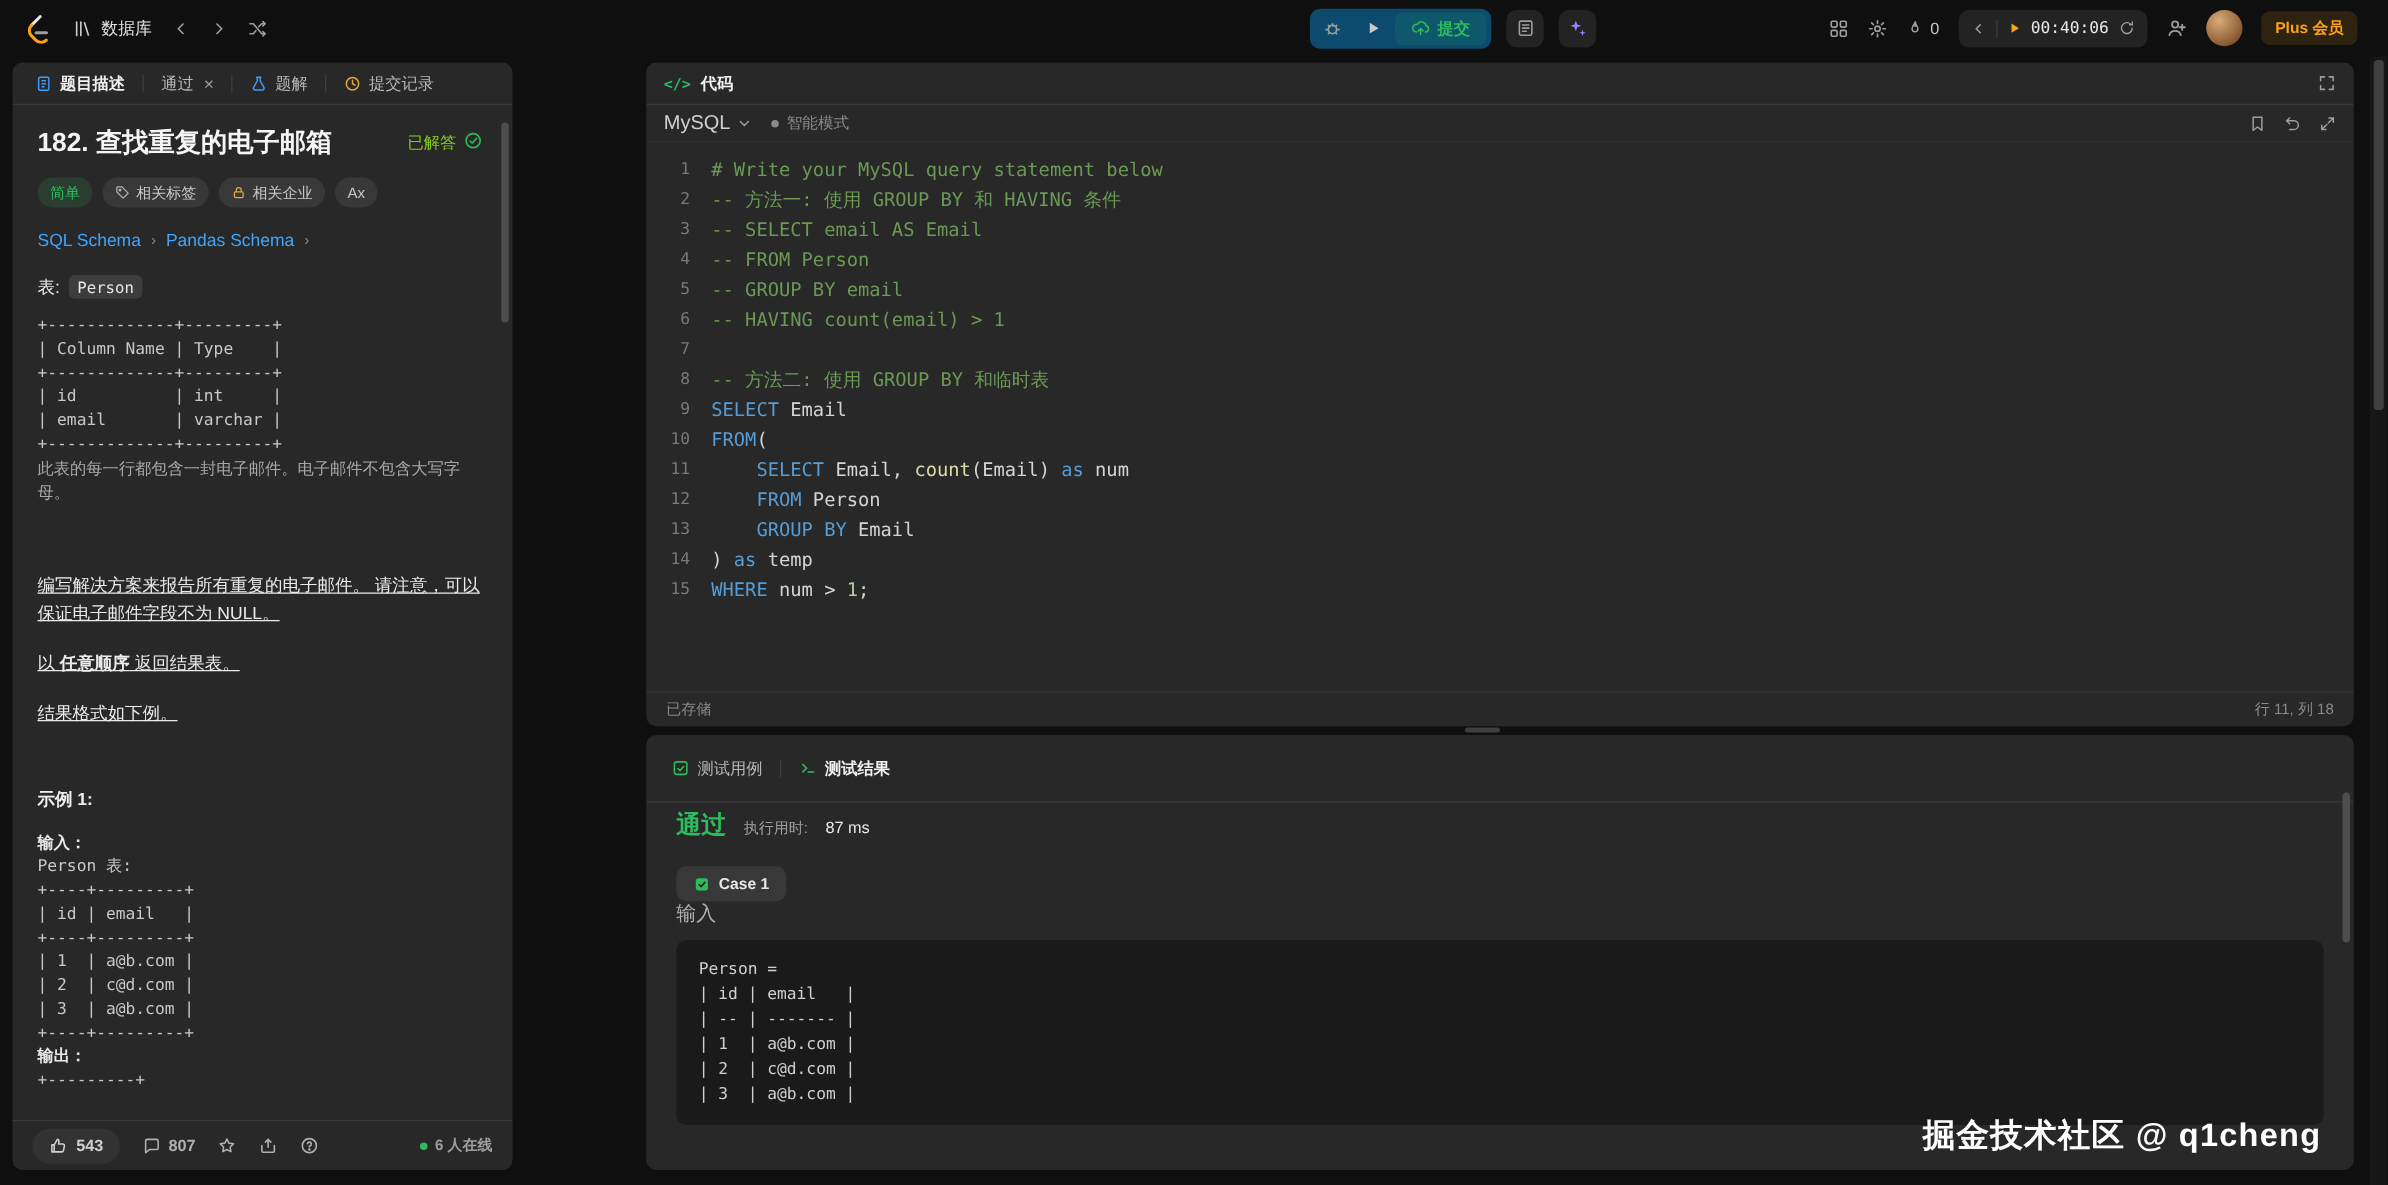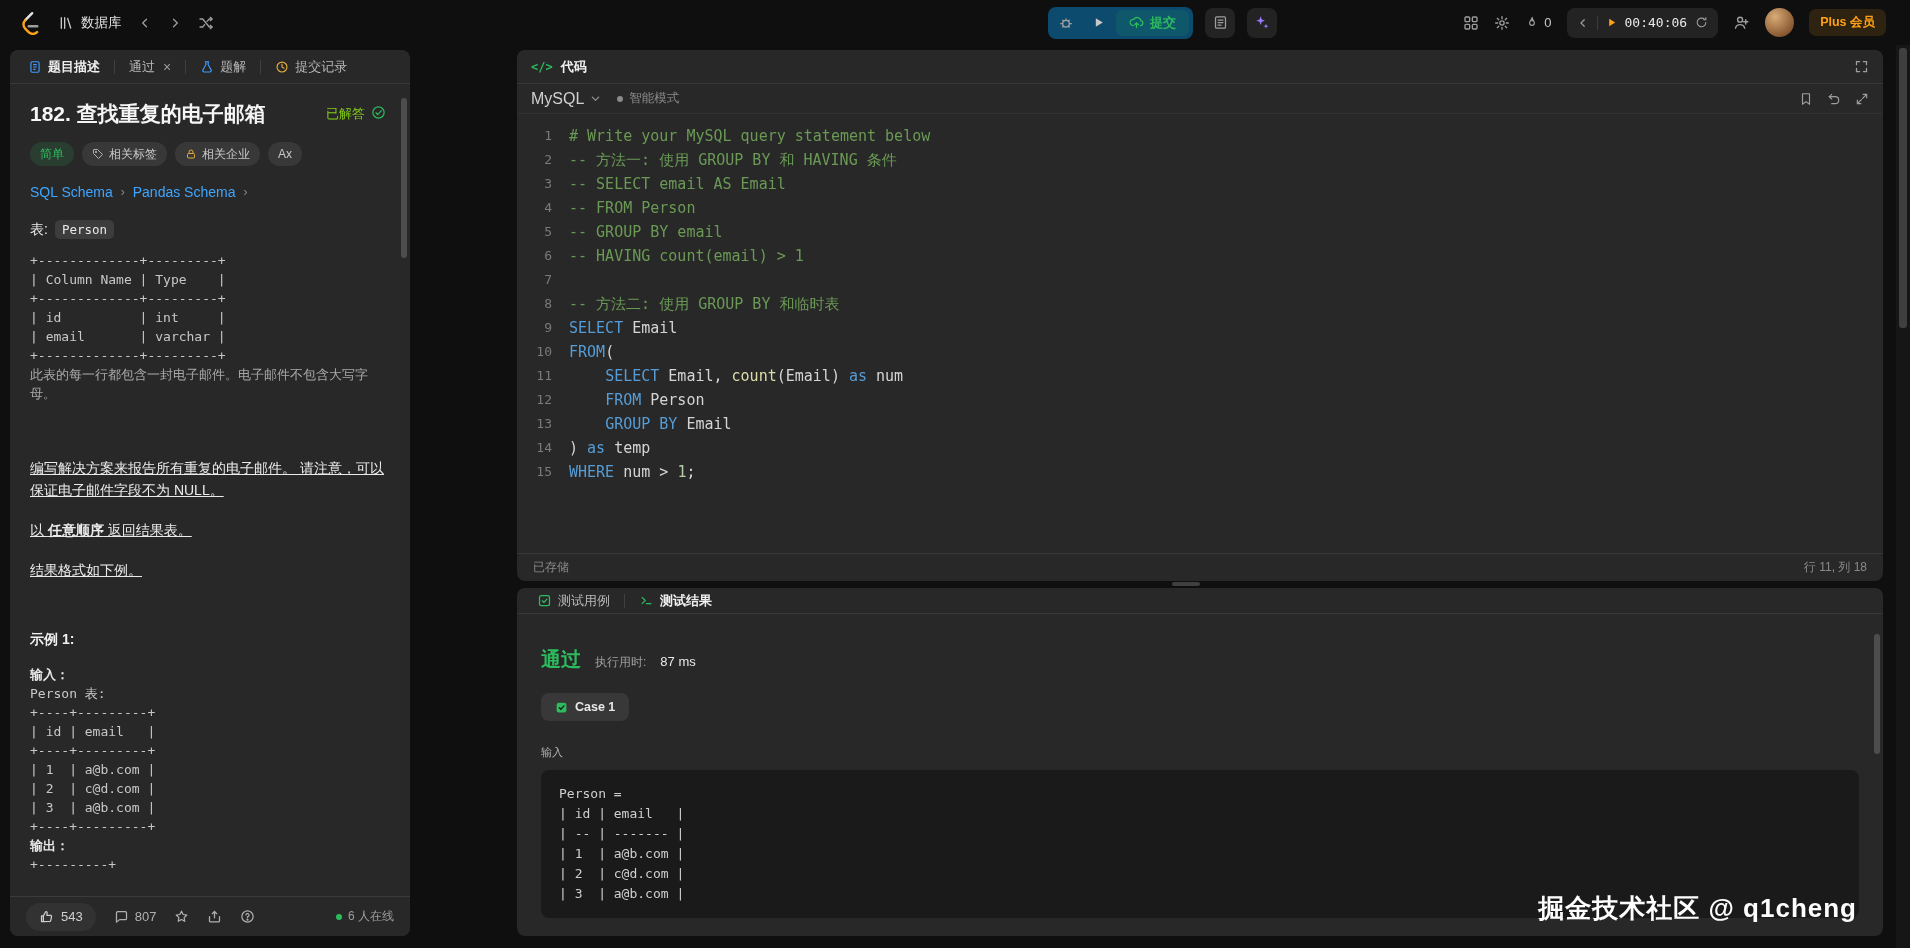--- a/index.html
+++ b/index.html
@@ -52,21 +52,21 @@
   .ascii { font-family:"DejaVu Sans Mono",monospace; font-size:13px; line-height:19px; color:#c8c8c8; white-space:pre; }
   .schema-ascii { margin-top:12px; }
   .note { margin-top:10px; font-size:13px; line-height:19px; color:#a8a8a8; }
   .desc { font-size:14px; line-height:22px; color:#ebebeb;text-decoration:underline; }
   .d1 { margin-top:54px; }
   .d2 { margin-top:18px; }
   .d3 { margin-top:18px; }
   .example-h { margin-top:50px; font-size:14px; font-weight:700; color:#f0f0f0; }
   .example-block { margin-top:16px; font-family:"DejaVu Sans Mono",monospace; font-size:13px; line-height:19px; color:#c8c8c8; }
   .ex-label { font-weight:700; color:#e8e8e8; }
-  .lp-footer { position:absolute; left:0; right:0; bottom:0; height:40px; background:#282828; border-top:1px solid rgba(255,255,255,0.09); display:flex; align-items:center; padding:0 16px; gap:18px; }
+  .lp-footer { position:absolute; left:0; right:0; bottom:0; height:40px; background:#282828; border-top:1px solid rgba(255,255,255,0.09); display:flex; align-items:center; padding:0 16px; gap:18px;font-weight:bold; }
   .like-pill { display:flex; align-items:center; gap:7px; background:#323232; border-radius:15px; height:28px; padding:0 13px; font-size:13px; color:#d0d0d0; cursor:pointer; }
   .foot-item { display:flex; align-items:center; gap:6px; font-size:13px; color:#b0b0b0; cursor:pointer; }
   .online { margin-left:auto; display:flex; align-items:center; gap:6px; font-size:12px; color:#9e9e9e; }
   .dot { width:6px; height:6px; border-radius:50%; background:#2cbb5d; }
 
   
   .v-scroll-thumb { position:absolute; width:6px; background:#4d4d4d; border-radius:3px; cursor:pointer; }
   #page-scrollbar { position:absolute; right:0; top:0; width:14px; height:948px; background:#161616; }
   #page-scrollbar .v-scroll-thumb { left:3px; width:8px; top:48px; height:280px; background:#3f3f3f; }
 
@@ -86,27 +86,27 @@
   .tok-keyword { color:#569cd6; }
   .tok-function { color:#dcdcaa; }
   .tok-number { color:#b5cea8; }
   .tok-plain, .tok-operator { color:#d4d4d4; }
   .cp-status { position:absolute; left:0; right:0; bottom:0; height:28px; border-top:1px solid rgba(255,255,255,0.07); display:flex; align-items:center; justify-content:space-between; padding:0 16px; font-size:12px; color:#8a8a8a; }
 
   .resize-handle { position:absolute; left:1172px; top:582px; width:28px; height:4px; border-radius:2px; background:#3f3f3f; cursor:row-resize; z-index:10; }
 
   
   .rp-content { position:absolute; top:38px; bottom:0; left:0; right:0; padding:20px 24px 0 24px; overflow:hidden; }
-  .rp-tabs { height:26px; display:flex; align-items:center; padding:0 14px; border-bottom:1px solid rgba(255,255,255,0.08); }
+  .rp-tabs { height:54px; display:flex; align-items:center; padding:0 14px; border-bottom:1px solid rgba(255,255,255,0.08); }
   .verdict-row { display:flex; align-items:baseline; gap:14px; }
   .verdict { font-size:20px; font-weight:700; color:#2cbb5d; }
   .runtime-label { font-size:12px; color:#9e9e9e; }
   .runtime-value { font-size:13px; color:#e8e8e8; }
   .case-btn { margin-top:20px; display:inline-flex; align-items:center; gap:7px; background:#383838; border-radius:8px; padding:7px 14px; font-size:12.5px; font-weight:700; color:#e8e8e8; cursor:pointer; }
-  .io-label { margin-top:24px; font-size:11px; color:#b0b0b0; }
+  .io-label { font-size:16px; color:#b0b0b0; }
   .io-block { margin-top:10px; background:#1a1a1a; border-radius:8px; padding:14px 18px; font-family:"DejaVu Sans Mono",monospace; font-size:13px; line-height:20px; color:#cfcfcf; white-space:pre; }
   .watermark { position:absolute; right:26px; bottom:10px; font-size:26px; font-weight:700; color:#fdfdfd; letter-spacing:1px; }
 </style>
 </head>
 <body>
 
 <div id="topbar">
   <div class="tb-left">
     <span class="icon">
       <svg width="24" height="24" viewBox="0 0 24 24" fill="none" stroke-linecap="round">

